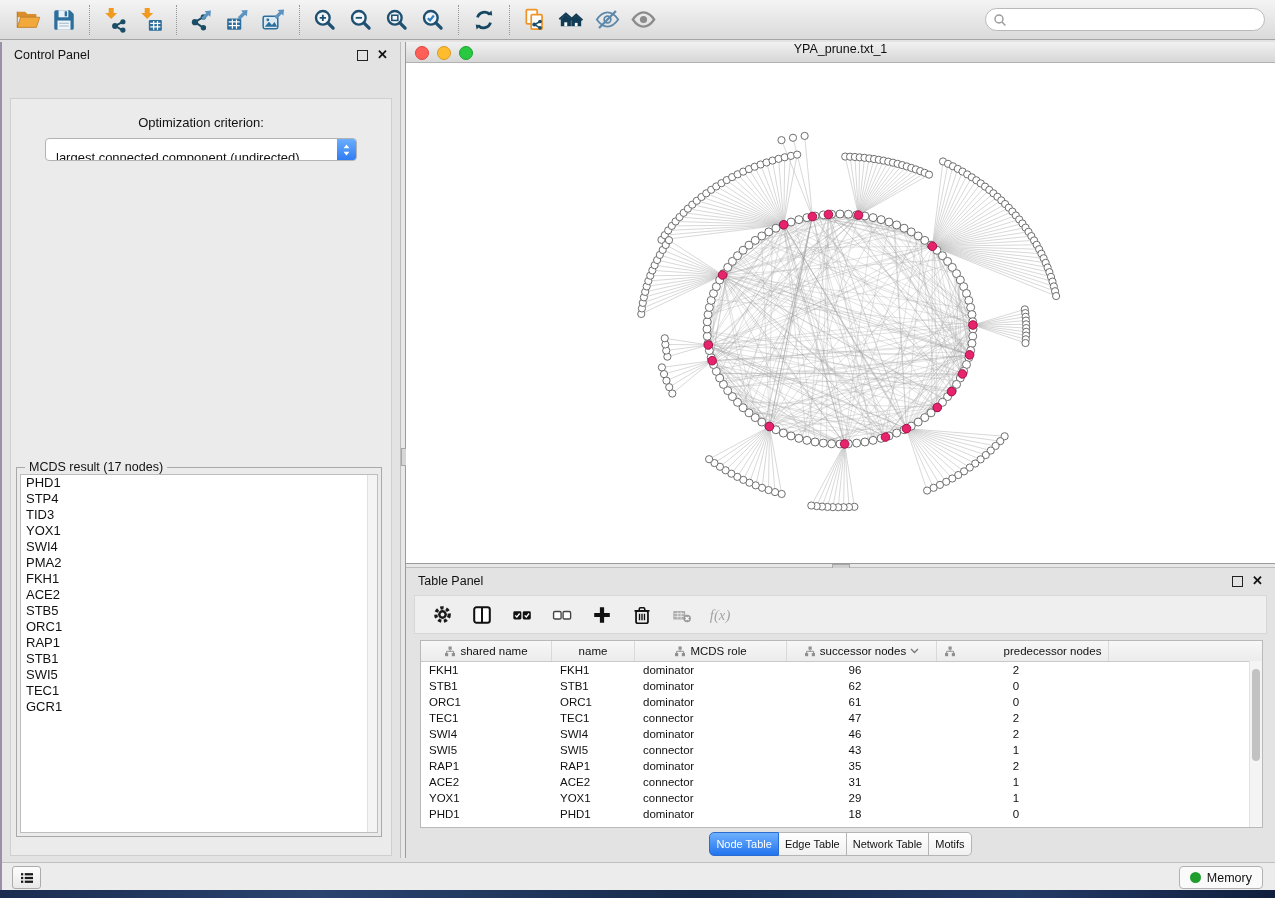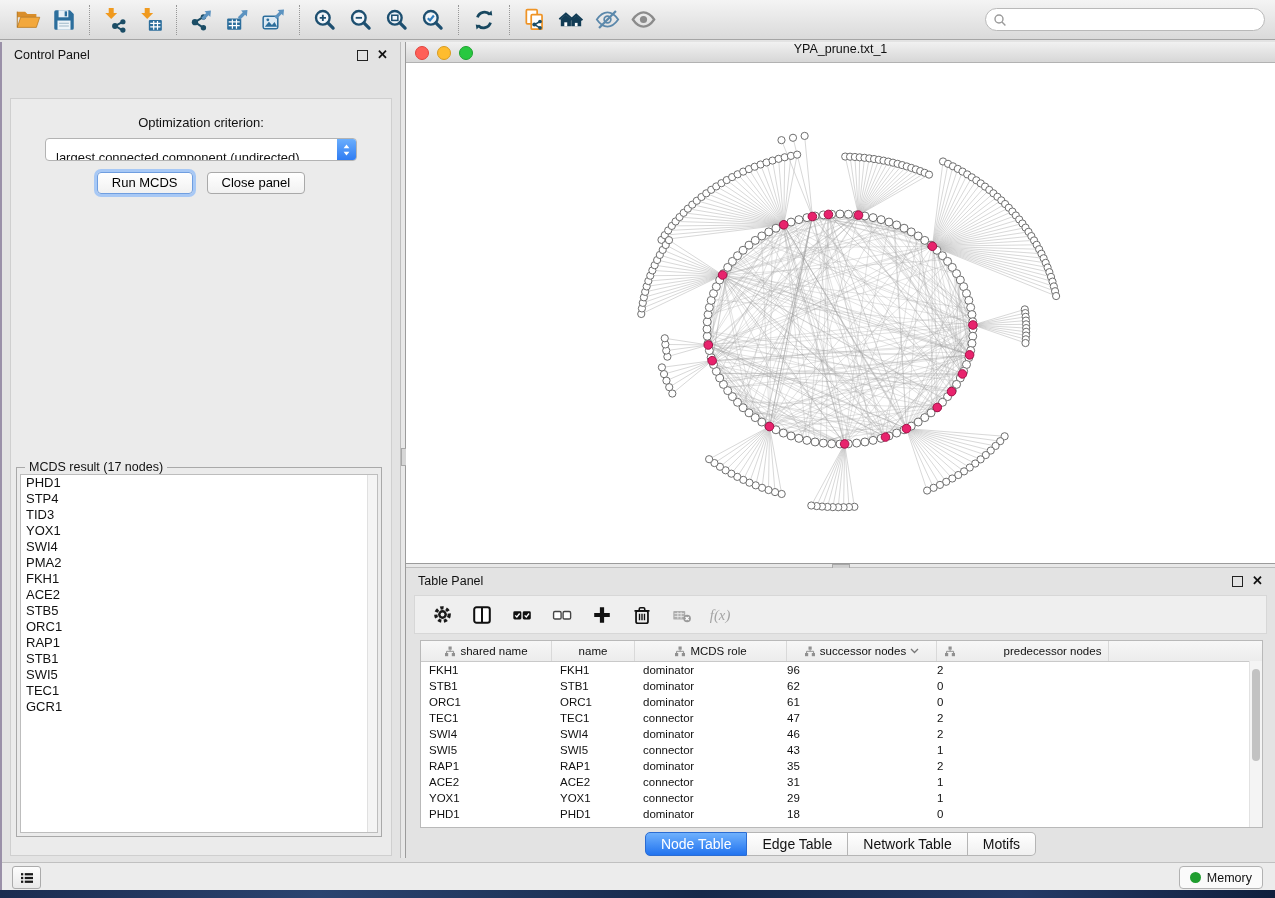--- a/index.html
+++ b/index.html
@@ -72,26 +72,26 @@
               gap:14px;padding-left:14px;}
   .tp-btn{width:26px;height:26px;display:flex;align-items:center;justify-content:center;}
   .tablewrap{position:absolute;left:14px;right:12px;top:72px;height:188px;background:#fff;
              border:1px solid #b9b9b9;box-sizing:border-box;overflow:hidden;}
   .thead{display:flex;height:20px;background:linear-gradient(#f7f7f7,#ececec);
          border-bottom:1px solid #c9c9c9;}
   .th{display:flex;align-items:center;justify-content:center;gap:4px;font-size:11.5px;
       border-right:1px solid #d9d9d9;box-sizing:border-box;overflow:hidden;}
   .tr{display:flex;height:16px;align-items:center;}
   .td{font-size:11.5px;box-sizing:border-box;padding-left:8px;overflow:hidden;white-space:nowrap;}
-  .td.num{text-align:left;padding-right:14px;padding-left:0;}
+  .td.num{text-align:center;padding-right:14px;padding-left:0;}
   .tscroll{position:absolute;right:0;top:20px;bottom:0;width:12px;background:#f4f4f4;border-left:1px solid #e2e2e2;}
   .tthumb{position:absolute;left:1.5px;width:8px;top:8px;height:92px;background:#c2c2c2;border-radius:4px;}
   .tp-tabs{position:absolute;left:0;right:0;top:264px;display:flex;justify-content:center;}
-  .seg2{height:22px;line-height:22px;padding:0 15px;background:linear-gradient(#ffffff,#f0f0f0);
-        border:1px solid #b5b5b5;border-left:none;font-size:14px;}
+  .seg2{height:22px;line-height:22px;padding:0 6px;background:linear-gradient(#ffffff,#f0f0f0);
+        border:1px solid #b5b5b5;border-left:none;font-size:11px;}
   .seg2:first-child{border-left:1px solid #b5b5b5;border-radius:5px 0 0 5px;}
   .seg2:last-child{border-radius:0 5px 5px 0;}
   .seg2.active{background:linear-gradient(#5fa6fd 0,#6fb1fd 0,#2173ef);color:#fff;border-color:#2b6cd2;}
   
   .statusbar{position:absolute;left:0;top:862px;width:1275px;height:28px;background:#ececec;
              border-top:1px solid #c0c0c0;box-sizing:border-box;}
   .list-btn{position:absolute;left:12px;top:3px;width:27px;height:21px;background:linear-gradient(#fdfdfd,#e9e9e9);
             border:1px solid #ababab;border-radius:3px;display:flex;align-items:center;justify-content:center;}
   .mem-btn{position:absolute;right:12px;top:3px;height:21px;background:#fafafa;border:1px solid #b2b2b2;
            border-radius:4px;display:flex;align-items:center;gap:6px;padding:0 10px;font-size:12.5px;}
@@ -262,24 +262,20 @@
     <div class="cp-body">
       <div class="opt-label">Optimization criterion:</div>
       <div class="combo">
         <span class="val">largest connected component (undirected)</span>
         <span class="stepper">
           <svg width="9" height="14" viewBox="0 0 10 14">
               <path d="M5 1l3.2 4H1.8z" fill="#fff"></path>
               <path d="M5 13L8.2 9H1.8z" fill="#fff"></path>
             </svg>
         </span>
-      </div>
-      <div class="btn-row">
-        <button class="mac-btn focus">Run MCDS</button>
-        <button class="mac-btn">Close panel</button>
       </div>
       <div class="result-box">
         <span class="result-legend">MCDS result (17 nodes)</span>
         <div class="result-list">
           <div class="result-scroll"></div>
         <div class="mcds-item">PHD1</div>
             <div class="mcds-item">STP4</div>
             <div class="mcds-item">TID3</div>
             <div class="mcds-item">YOX1</div>
             <div class="mcds-item">SWI4</div>

